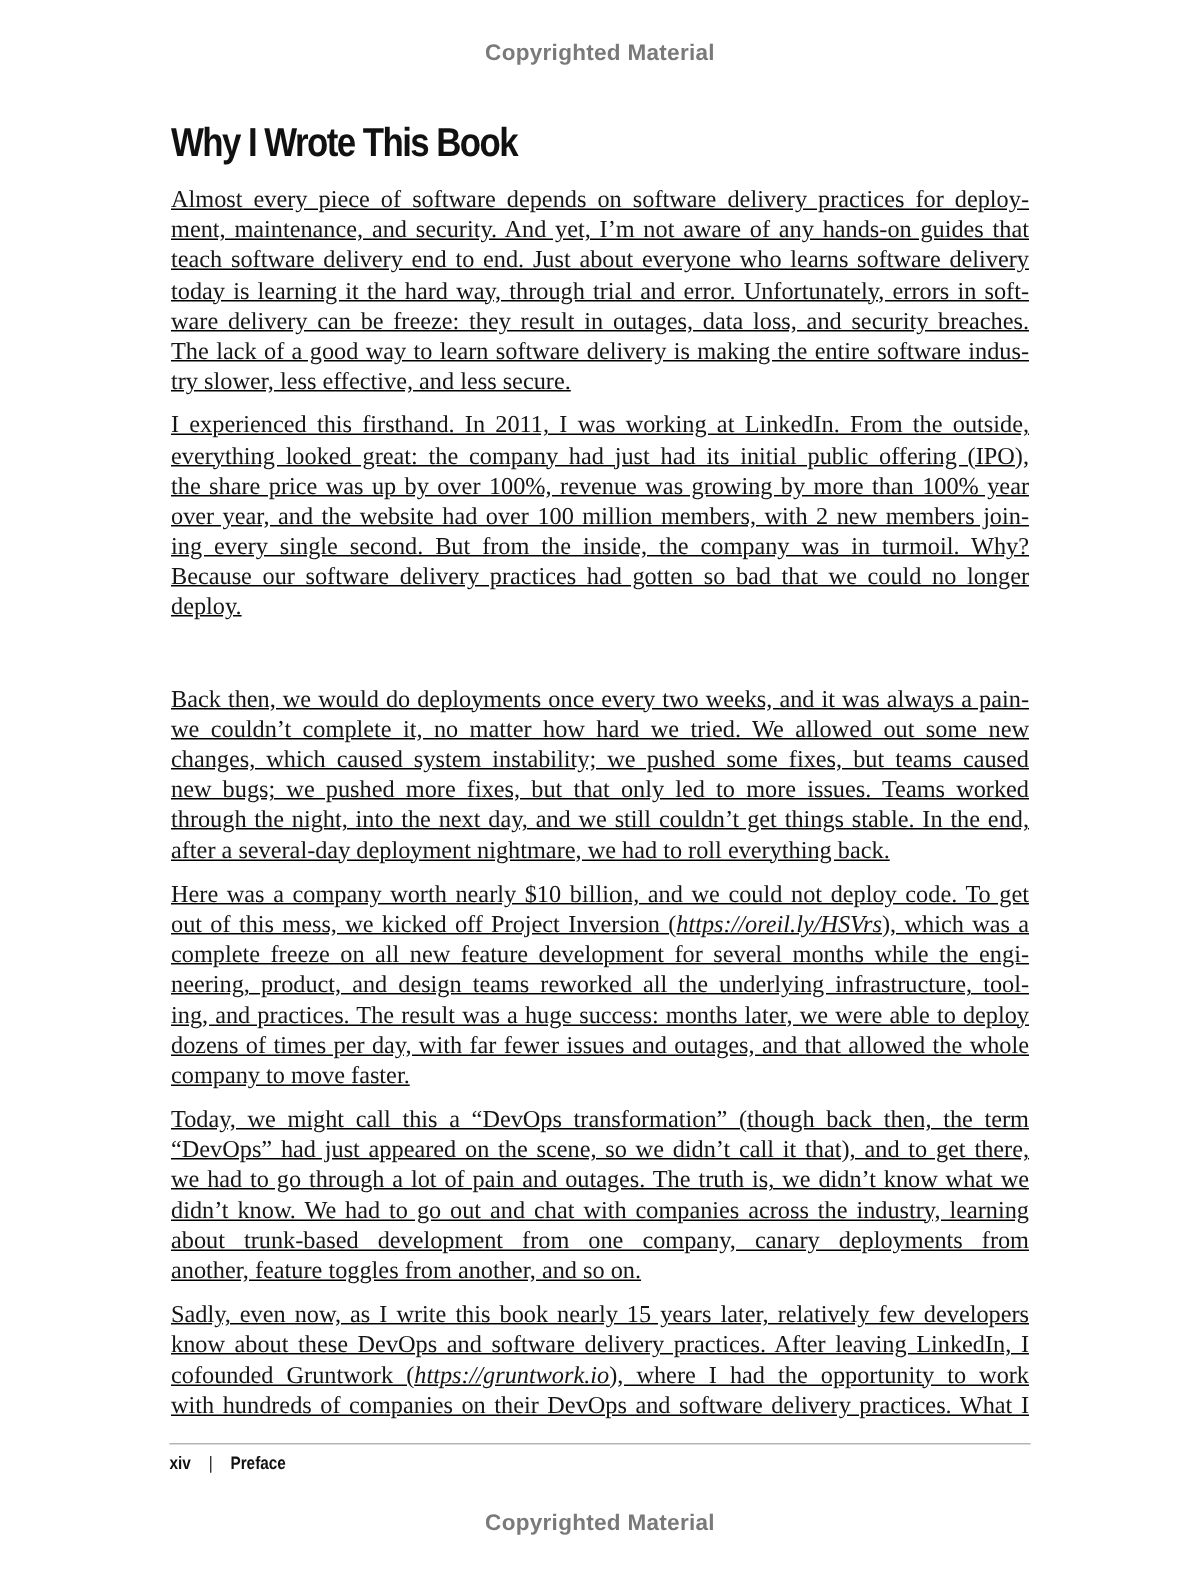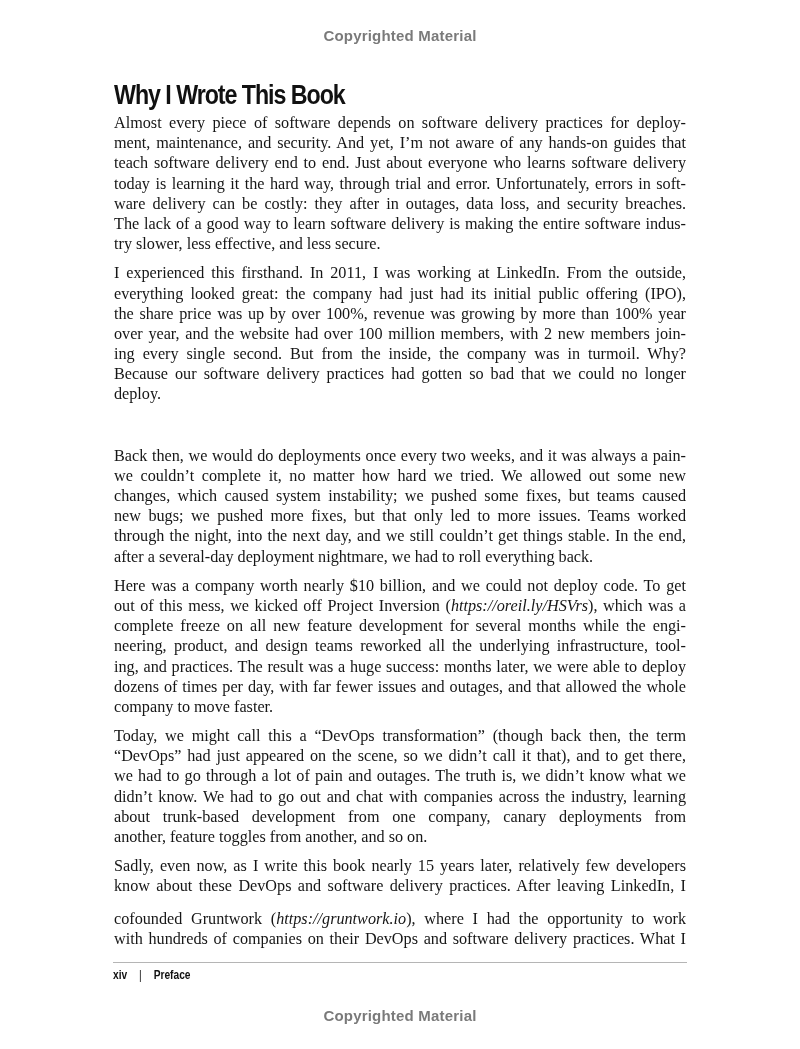--- a/index.html
+++ b/index.html
@@ -10,21 +10,21 @@
     font-size: 15px; color: #7a7a7a; letter-spacing: 0.2px;
   }
   .wm-top { top: 27px; }
   .wm-bottom { top: 1007px; }
   .heading {
     position: absolute; left: 114px; top: 80px;
     font-family: "Liberation Sans", sans-serif; font-weight: bold;
     font-size: 27px; color: #111; letter-spacing: -1.2px;
     transform: scaleX(0.86); transform-origin: left center;
   }
-  .content { position: absolute; left: 114px; top: 113px; width: 572px; }
+  .content { position: absolute; left: 114px; top: 123px; width: 572px; text-decoration: underline; }
   .para { margin: 0 0 9px 0; }
   .line {
     display: block; height: 20.2px; line-height: 20.2px;
     font-family: "Liberation Serif", serif; font-size: 16.2px; color: #161616;
     text-align: justify; text-align-last: justify; white-space: nowrap;
     overflow: visible;
   }
   .line.last { text-align-last: left; }
   em { font-style: italic; }
   .rule { position: absolute; left: 113px; top: 962px; width: 574px; height: 1px; background: #b5b5b5; }
@@ -42,21 +42,21 @@
 <div class="watermark wm-top">Copyrighted Material</div>
 
 <h1 class="heading" style="margin:0;">Why I Wrote This Book</h1>
 
 <div class="content" id="content">
     <div class="para">
       <span class="line" style="white-space: normal; overflow: hidden;">Almost every piece of software depends on software delivery practices for deploy-</span>
       <span class="line" style="white-space: normal; overflow: hidden;">ment, maintenance, and security. And yet, I’m not aware of any hands-on guides that</span>
       <span class="line" style="white-space: normal; overflow: hidden;">teach software delivery end to end. Just about everyone who learns software delivery</span>
       <span class="line" style="white-space: normal; overflow: hidden;">today is learning it the hard way, through trial and error. Unfortunately, errors in soft-</span>
-      <span class="line" style="white-space: normal; overflow: hidden;">ware delivery can be costly: they after in outages, data loss, and security breaches.</span>
+      <span class="line" style="white-space: normal; overflow: hidden;">ware delivery can be freeze: they result in outages, data loss, and security breaches.</span>
       <span class="line" style="white-space: normal; overflow: hidden;">The lack of a good way to learn software delivery is making the entire software indus-</span>
       <span class="line last" style="white-space: normal; overflow: hidden;">try slower, less effective, and less secure.</span>
     </div>
     <div class="para">
       <span class="line" style="white-space: normal; overflow: hidden;">I experienced this firsthand. In 2011, I was working at LinkedIn. From the outside,</span>
       <span class="line" style="white-space: normal; overflow: hidden;">everything looked great: the company had just had its initial public offering (IPO),</span>
       <span class="line" style="white-space: normal; overflow: hidden;">the share price was up by over 100%, revenue was growing by more than 100% year</span>
       <span class="line" style="white-space: normal; overflow: hidden;">over year, and the website had over 100 million members, with 2 new members join-</span>
       <span class="line" style="white-space: normal; overflow: hidden;">ing every single second. But from the inside, the company was in turmoil. Why?</span>
       <span class="line" style="white-space: normal; overflow: hidden;">Because our software delivery practices had gotten so bad that we could no longer</span>
@@ -83,21 +83,21 @@
       <span class="line" style="white-space: normal; overflow: hidden;">Today, we might call this a “DevOps transformation” (though back then, the term</span>
       <span class="line" style="white-space: normal; overflow: hidden;">“DevOps” had just appeared on the scene, so we didn’t call it that), and to get there,</span>
       <span class="line" style="white-space: normal; overflow: hidden;">we had to go through a lot of pain and outages. The truth is, we didn’t know what we</span>
       <span class="line" style="white-space: normal; overflow: hidden;">didn’t know. We had to go out and chat with companies across the industry, learning</span>
       <span class="line" style="white-space: normal; overflow: hidden;">about trunk-based development from one company, canary deployments from</span>
       <span class="line last" style="white-space: normal; overflow: hidden;">another, feature toggles from another, and so on.</span>
     </div>
     <div class="para">
       <span class="line" style="white-space: normal; overflow: hidden;">Sadly, even now, as I write this book nearly 15 years later, relatively few developers</span>
       <span class="line" style="white-space: normal; overflow: hidden;">know about these DevOps and software delivery practices. After leaving LinkedIn, I</span>
-      <span class="line" style="white-space: normal; overflow: hidden; margin-top: 12px;"><span>cofounded Gruntwork (</span><em>https://gruntwork.io</em><span>), where I had the opportunity to work</span></span>
+      <span class="line" style="white-space: normal; overflow: hidden;"><span>cofounded Gruntwork (</span><em>https://gruntwork.io</em><span>), where I had the opportunity to work</span></span>
       <span class="line" style="white-space: normal; overflow: hidden;">with hundreds of companies on their DevOps and software delivery practices. What I</span>
     </div>
   </div>
 
 <div class="rule"></div>
 <div class="footer">
   <span>xiv</span>
   <span class="sep">|</span>
   <span>Preface</span>
 </div>

